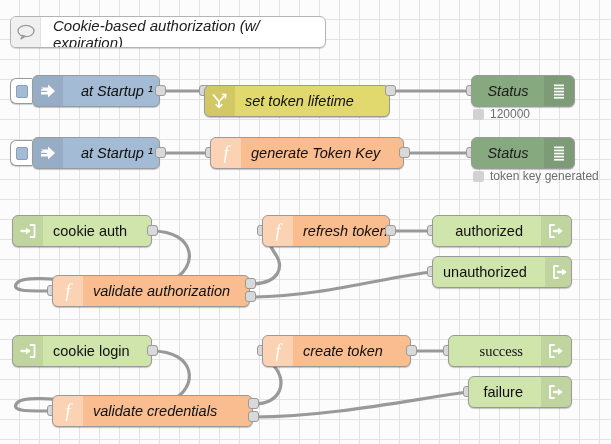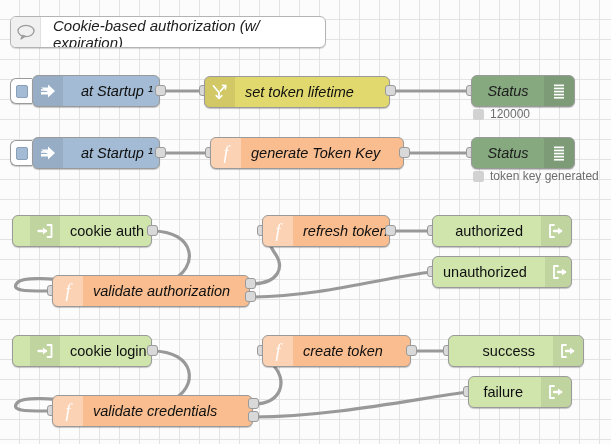--- a/index.html
+++ b/index.html
@@ -58,21 +58,21 @@
   
   .n-inject   { background: #a3bbd4; gap: 8px; }
   .n-inject   .iconbox { background: rgba(0,0,0,.07); }
   .n-change   { background: #e2d96e; }
   .n-change   .iconbox { background: rgba(0,0,0,.07); }
   .n-function { background: #f9bd8f; }
   .n-function .iconbox { background: rgba(255,255,255,.33); }
   .n-debug    { background: #87a980; }
   .n-debug    .iconbox { background: rgba(0,0,0,.08); }
   .n-debug    .label { font-style: italic; color: #1d1d1d; }
-  .n-httpin   { background: #cfe5ac; padding-left: 17px; }
+  .n-httpin   { background: #cfe5ac; }
   .n-httpin   .iconbox { background: rgba(0,0,0,.07); }
   .n-httpout  { background: #cfe5ac; gap: 8px; }
   .n-httpout  .iconbox { background: rgba(0,0,0,.07); }
 
   
   .inject-btn {
     position: absolute;
     width: 22px; height: 26px;
     border: 1.6px solid #9a9a9a;
     border-right: none;
@@ -177,21 +177,21 @@
       <svg width="18" height="18" viewBox="0 0 18 18">
         <path d="M2,5.5 H9 V2.4 L16,9 L9,15.6 V12.5 H2 V9.9 H9" fill="#ffffff"></path>
         <rect x="2" y="7.2" width="7" height="1.6" fill="#ffffff"></rect>
       </svg>
     </span>
     <span class="label ital">at Startup ¹</span>
   </div>
   <span class="port" style="left:155px; top:85px;"></span>
 
   <span class="port" style="left:199px; top:85px;"></span>
-  <div class="node n-change" style="left:204px; top:76px; width:186px;">
+  <div class="node n-change" style="left:204px; top:85px; width:186px;">
     <span class="iconbox">
       <svg width="18" height="18" viewBox="0 0 18 18">
         <path d="M2.5,3 L8,9.5 L8,15" stroke="#ffffff" stroke-width="1.8" fill="none" stroke-linecap="round"></path>
         <path d="M14,3 L9.5,8 " stroke="#ffffff" stroke-width="1.8" fill="none" stroke-linecap="round"></path>
         <path d="M5.2,12.6 L8,15.4 L10.8,12.6" stroke="#ffffff" stroke-width="1.6" fill="none" stroke-linecap="round" stroke-linejoin="round"></path>
         <path d="M11.4,2.2 L14.8,2.6 L14.4,6" stroke="#ffffff" stroke-width="1.6" fill="none" stroke-linecap="round" stroke-linejoin="round"></path>
       </svg>
     </span>
     <span class="label ital">set token lifetime</span>
   </div>
@@ -346,21 +346,21 @@
     <span class="iconbox">
       <svg width="16" height="20" viewBox="0 0 16 20">
         <text x="8" y="16" font-family="'Liberation Serif', serif" font-style="italic" font-size="18" fill="#ffffff" text-anchor="middle">f</text>
       </svg>
     </span>
     <span class="label ital">create token</span>
   </div>
   <span class="port" style="left:406px; top:345px;"></span>
 
   <span class="port" style="left:443px; top:345px;"></span>
-  <div class="node n-httpout" style="left:448px; top:335px; width:136px;">
+  <div class="node n-httpout" style="left:448px; top:335px; width:124px;font-family:Liberation Serif, serif;">
     <span class="label rgt">success</span>
     <span class="iconbox">
       <svg width="18" height="18" viewBox="0 0 18 18">
         <path d="M7,3 H3 V15 H7" fill="none" stroke="#ffffff" stroke-width="1.8" stroke-linecap="round" stroke-linejoin="round"></path>
         <path d="M7,9 H14" stroke="#ffffff" stroke-width="2.4" stroke-linecap="round"></path>
         <path d="M11,5.4 L15.5,9 L11,12.6 Z" fill="#ffffff"></path>
       </svg>
     </span>
   </div>
 

